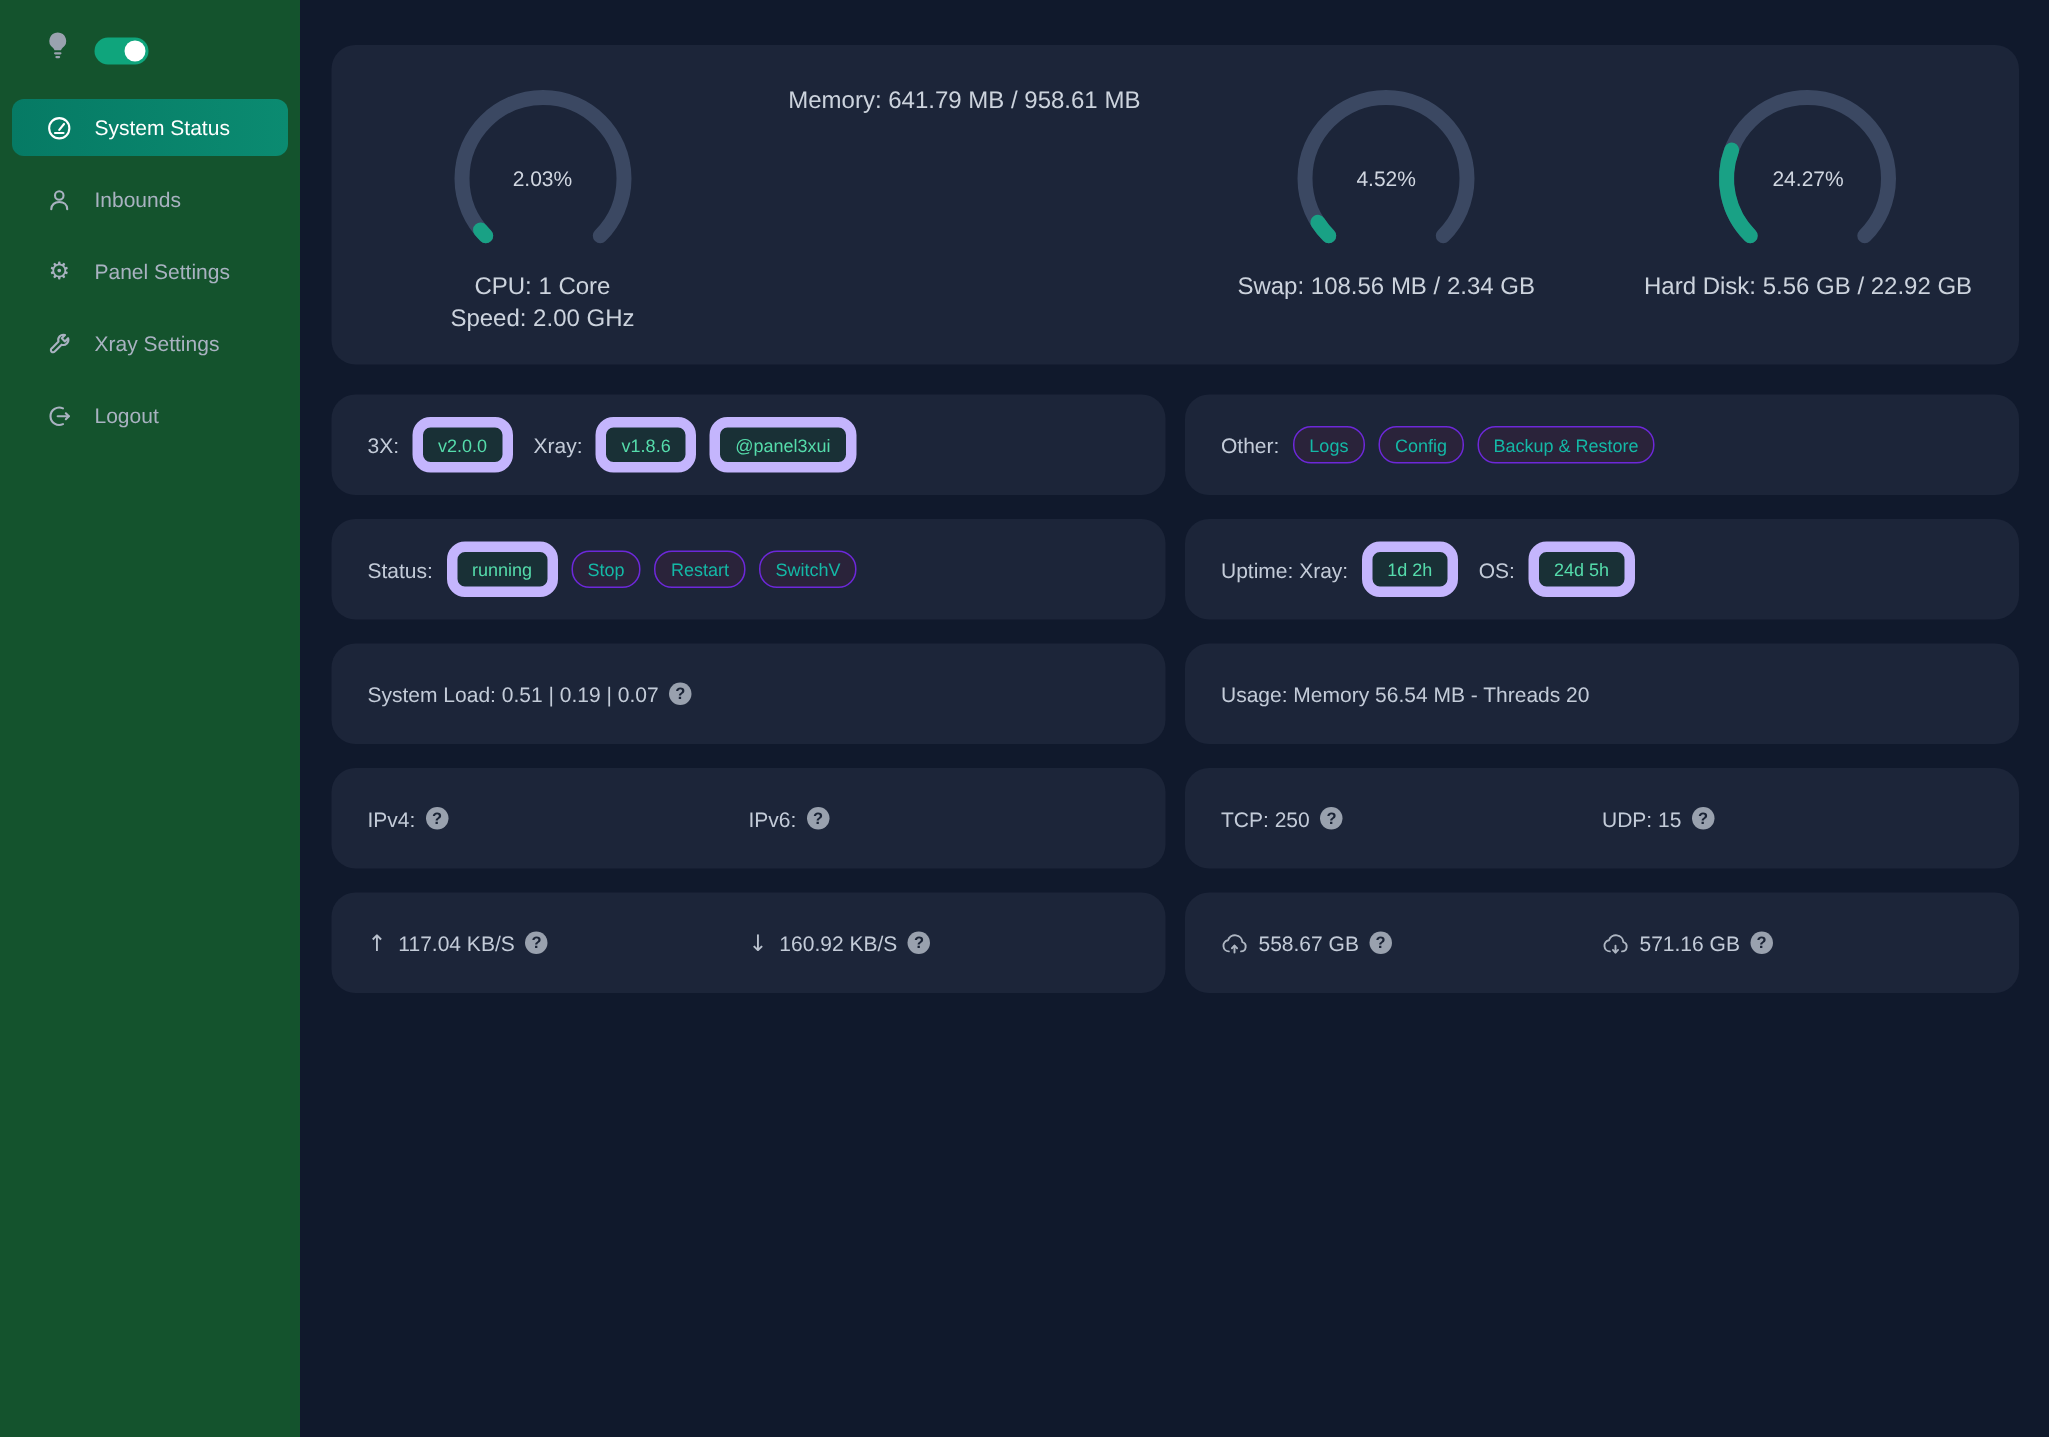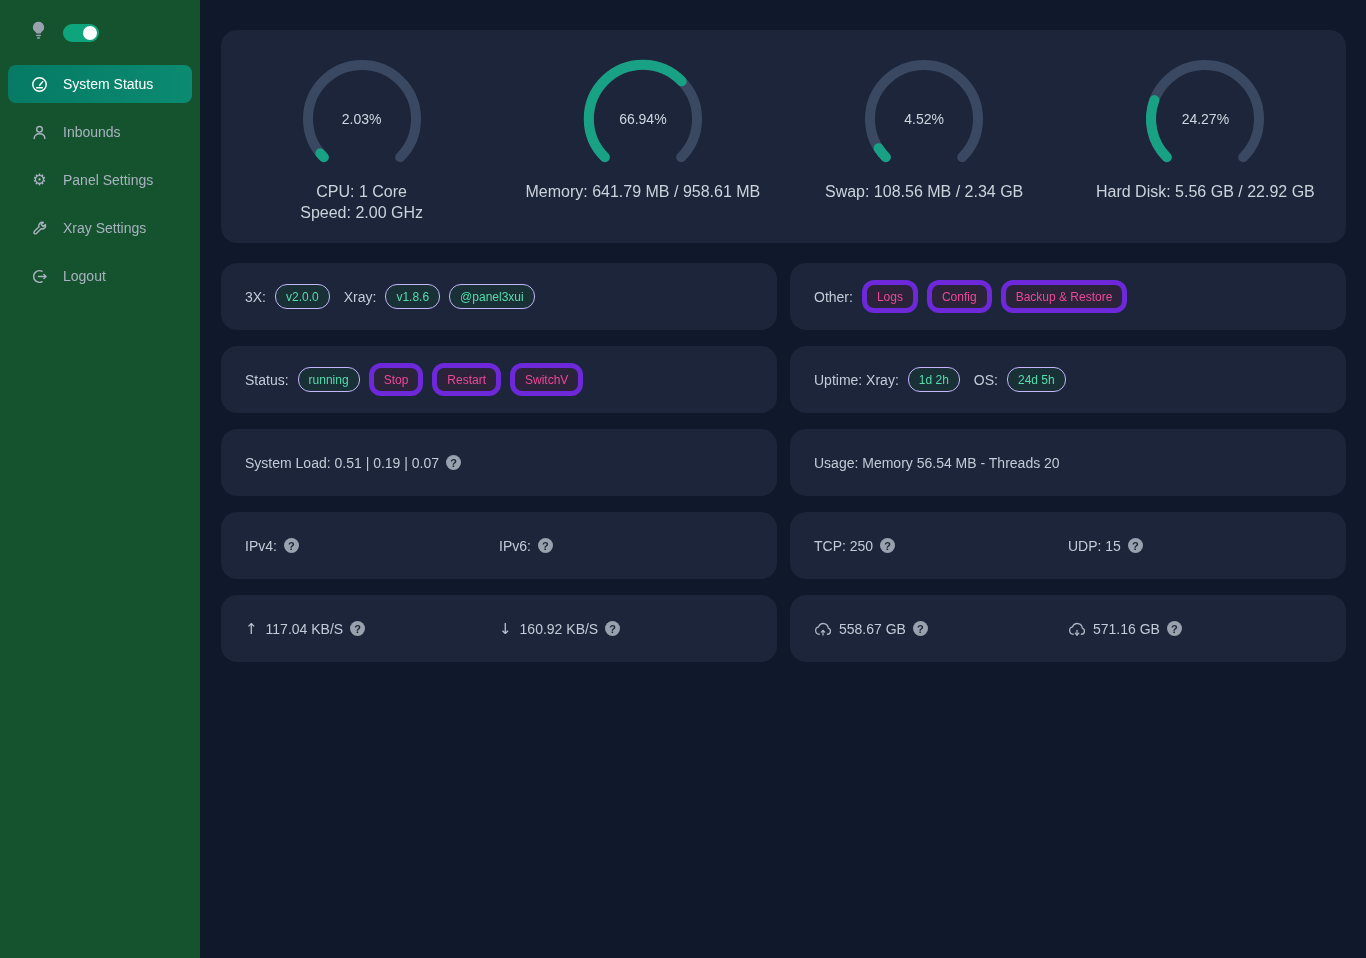--- a/index.html
+++ b/index.html
@@ -32,22 +32,22 @@
   .gpct{position:absolute;inset:0;display:flex;align-items:center;justify-content:center;
         color:#d0d6e0;font-size:14px;}
   .gline{color:#ccd3dd;font-size:16px;line-height:21px;}
   .grid{display:grid;grid-template-columns:1fr 1fr;column-gap:13px;row-gap:16px;}
   .row-card{height:67px;display:flex;align-items:center;padding:0 24px;font-size:14px;color:#c3cbd8;}
   .half{flex:1;display:flex;align-items:center;}
   .lbl{white-space:pre;}
   .ml14{margin-left:14px;}
   .tag{display:inline-flex;align-items:center;height:23px;padding:0 10px;border-radius:12px;
        font-size:12px;margin-left:9px;white-space:nowrap;cursor:pointer;}
-  .tag.green{color:#55dcab;border:1px solid #c4b5fd;background:rgba(22,63,50,.45);}
-  .tag.pink{color:#ec4899;border:5px solid #6d28d9;background:rgba(62,34,60,.42);}
+  .tag.green{color:#55dcab;border:7px solid #c4b5fd;background:rgba(22,63,50,.45);}
+  .tag.pink{color:#14b8a6;border:1px solid #6d28d9;background:rgba(62,34,60,.42);}
   .q{display:inline-flex;align-items:center;justify-content:center;width:15px;height:15px;
      border-radius:50%;background:#99a1ae;color:#1a2335;font-size:11px;font-weight:bold;
      margin-left:7px;cursor:pointer;flex:0 0 auto;}
   .arrow{font-size:15px;color:#bac2ce;margin-right:8px;font-family:"DejaVu Sans",sans-serif;}
   .cloudic{display:inline-flex;margin-right:7px;}
 </style>
 </head>
 <body>
 
 <aside class="sidebar">
@@ -118,27 +118,20 @@
         <svg class="gauge-svg" width="124" height="124" viewBox="0 0 124 124">
             <path d="M 23.82 100.18 A 54 54 0 1 1 100.18 100.18" class="g-track"></path>
             <path d="M 23.82 100.18 A 54 54 0 0 1 20.34 96.36" class="g-fill"></path>
           </svg>
         <div class="gpct">2.03%</div>
       </div>
       <div class="gline">CPU: 1 Core</div>
       <div class="gline">Speed: 2.00 GHz</div>
     </div>
     <div class="gcol">
-      <div class="gwrap">
-        <svg class="gauge-svg" width="124" height="124" viewBox="0 0 124 124">
-            <path d="M 23.82 100.18 A 54 54 0 1 1 100.18 100.18" class="g-track"></path>
-            <path d="M 23.82 100.18 A 54 54 0 1 1 100.67 24.31" class="g-fill"></path>
-          </svg>
-        <div class="gpct">66.94%</div>
-      </div>
       <div class="gline">Memory: 641.79 MB / 958.61 MB</div>
       <div class="gline"></div>
     </div>
     <div class="gcol">
       <div class="gwrap">
         <svg class="gauge-svg" width="124" height="124" viewBox="0 0 124 124">
             <path d="M 23.82 100.18 A 54 54 0 1 1 100.18 100.18" class="g-track"></path>
             <path d="M 23.82 100.18 A 54 54 0 0 1 16.61 91.25" class="g-fill"></path>
           </svg>
         <div class="gpct">4.52%</div>

